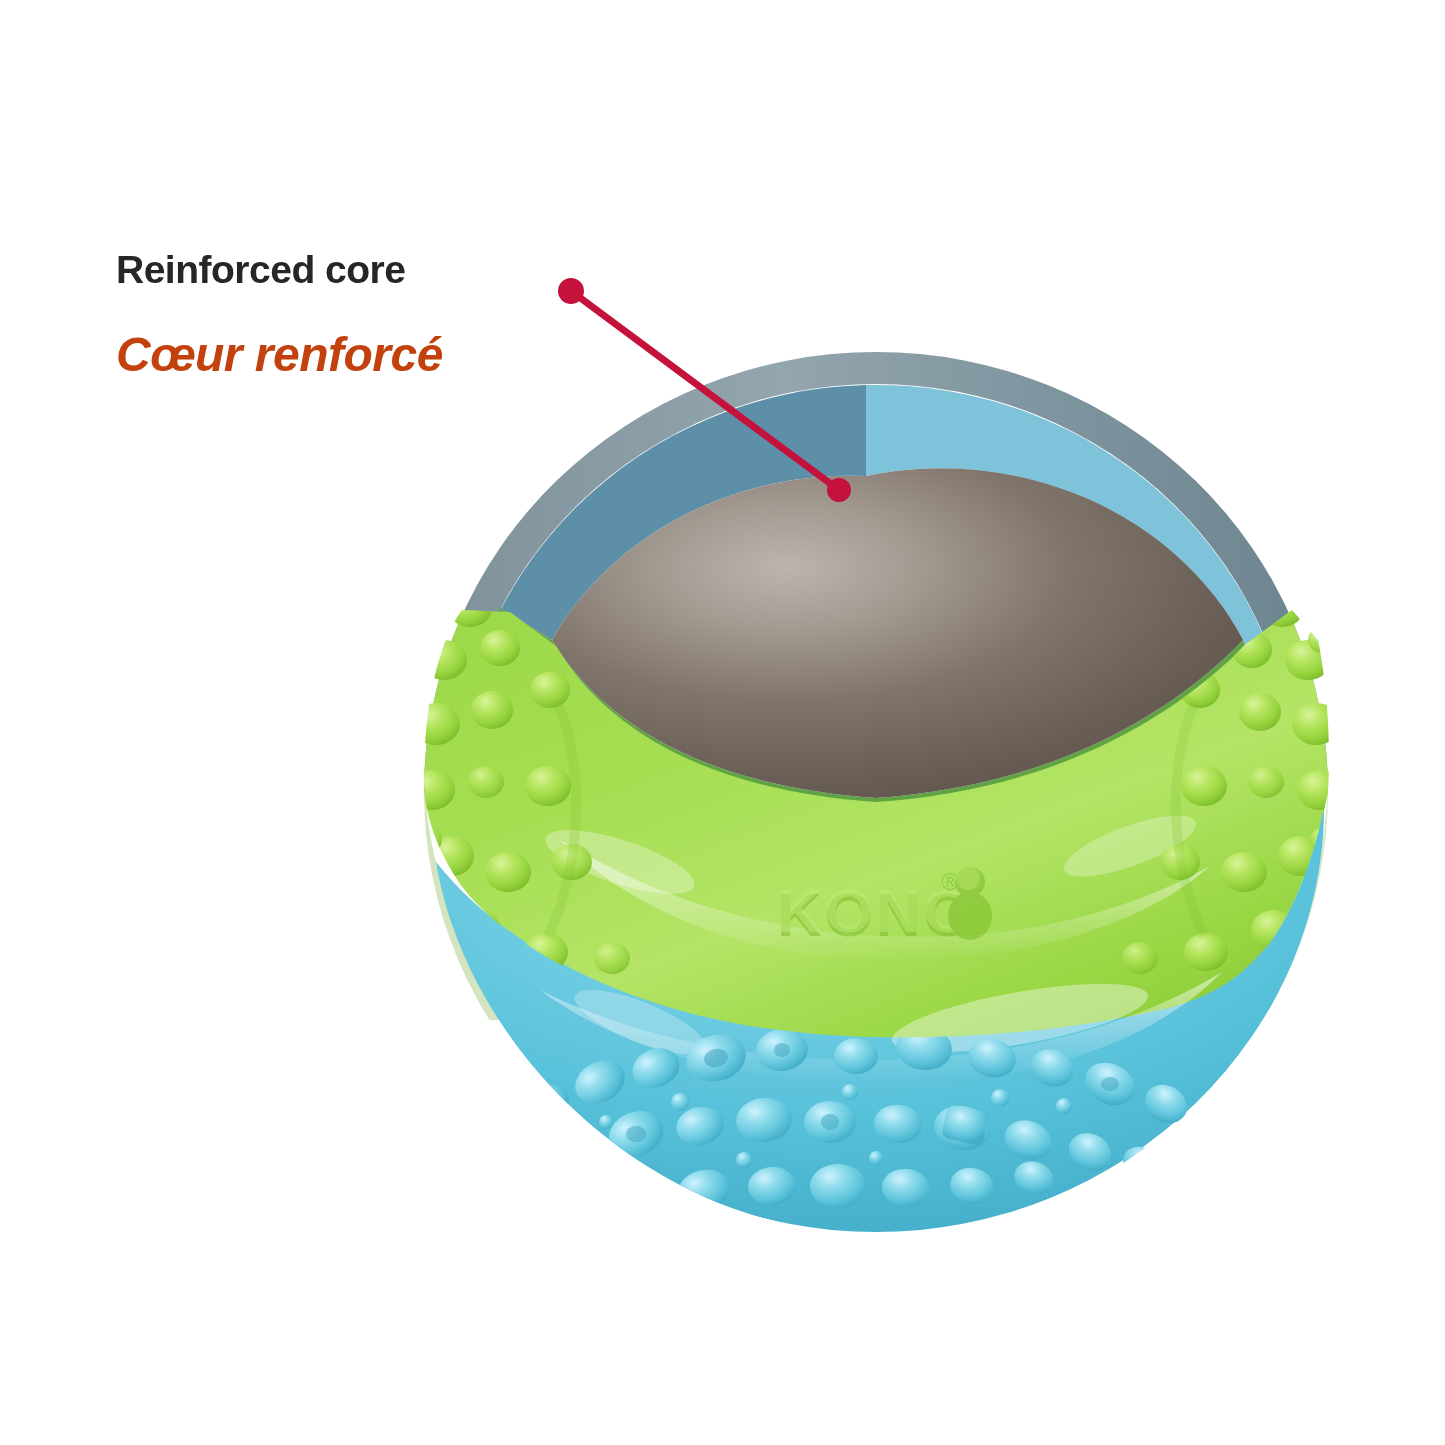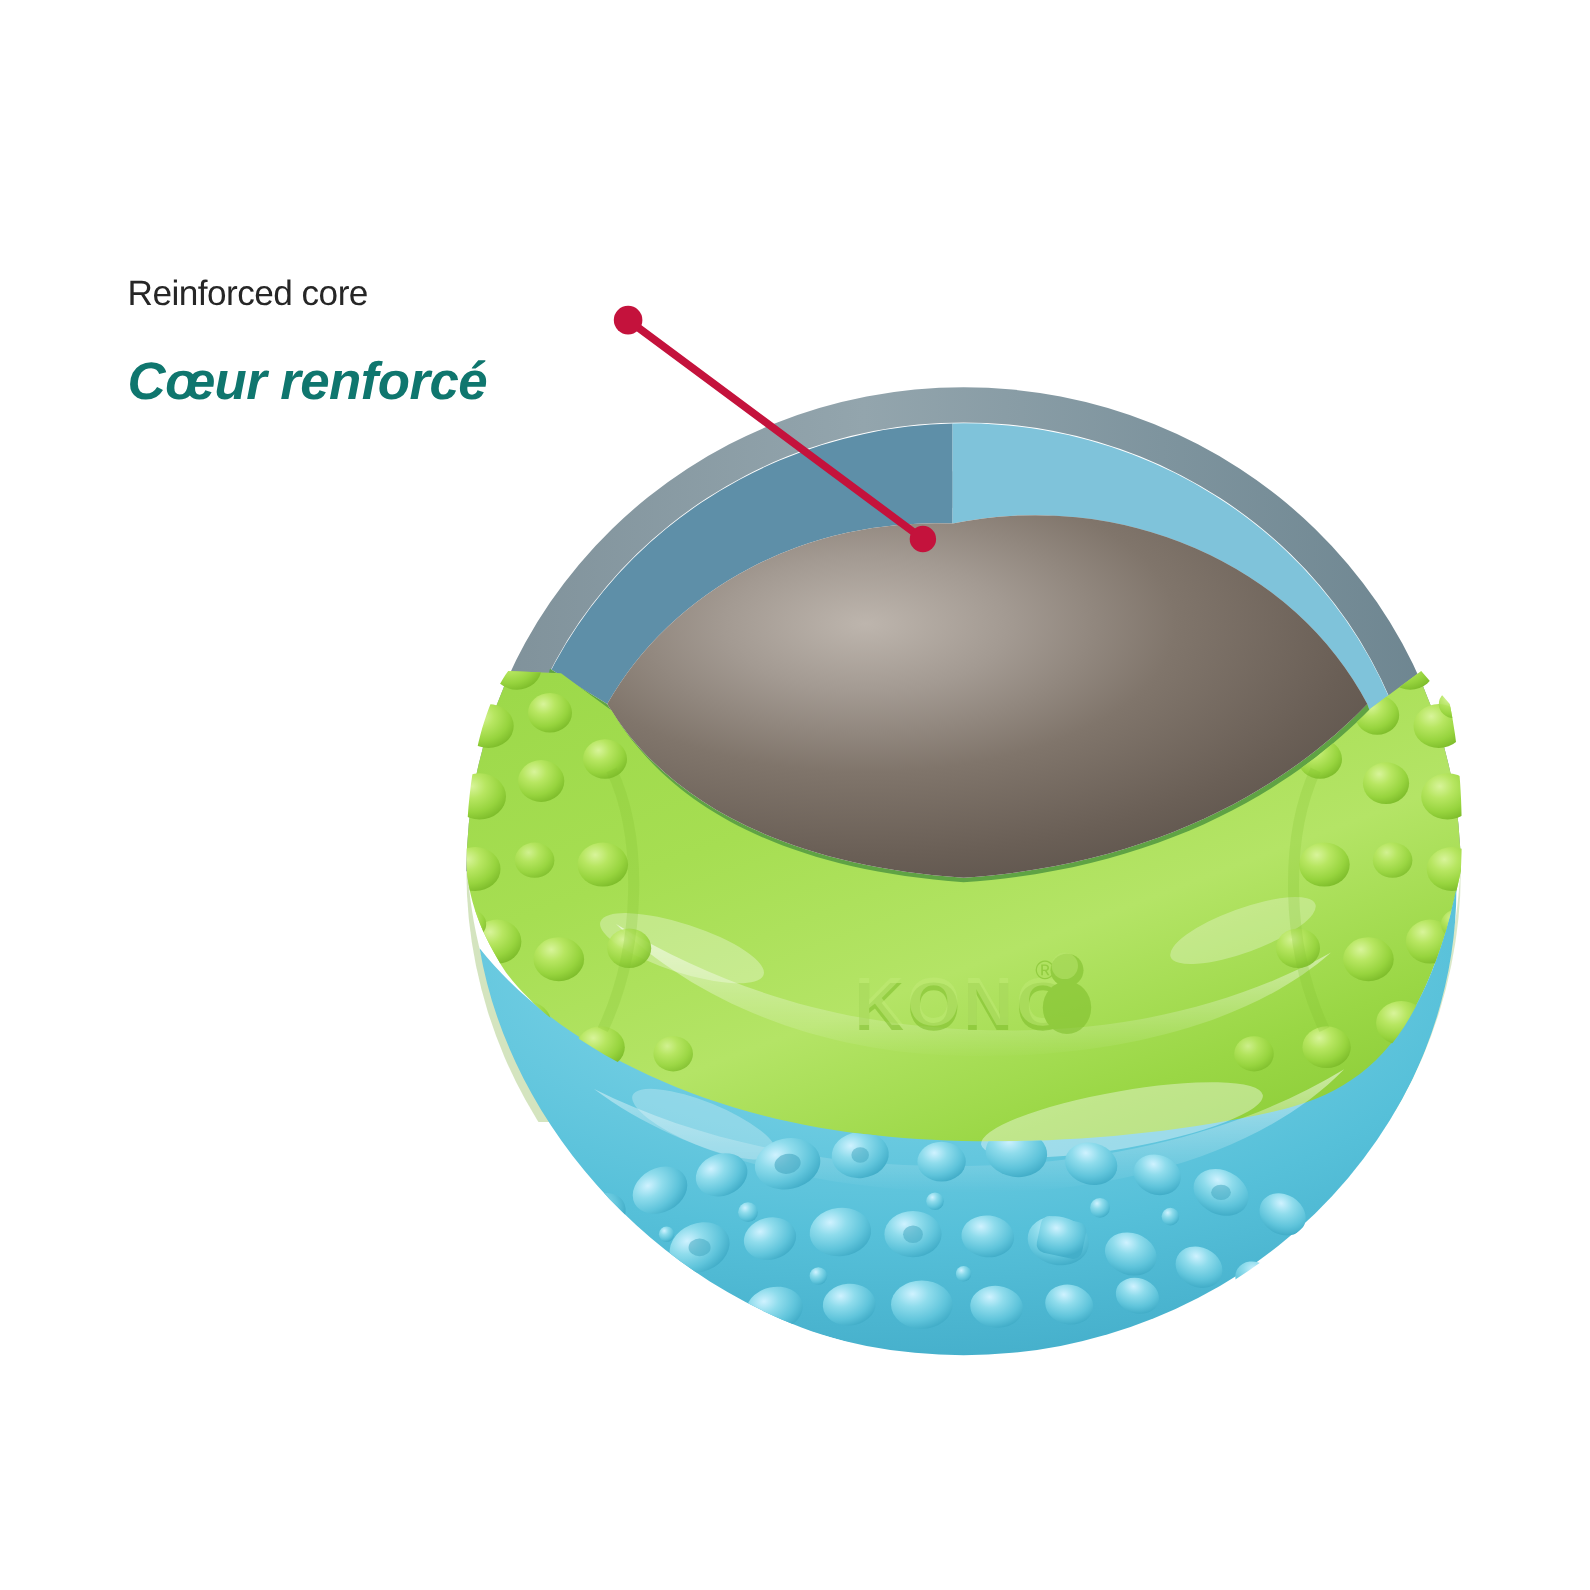--- a/index.html
+++ b/index.html
@@ -20,22 +20,22 @@
 
   
   .callout-text {
     position: absolute;
     left: 116px;
     top: 250px;
     width: 520px;
   }
   .callout-line-en {
     font-family: "Liberation Sans", sans-serif;
-    font-size: 32px;
-    font-weight: normal;
+    font-size: 39px;
+    font-weight: bold;
     letter-spacing: -0.5px;
     color: #262626;
     line-height: 1.0;
     white-space: nowrap;
   }
   .callout-line-fr {
     font-family: "Liberation Sans", sans-serif;
     font-size: 48px;
     font-weight: bold;
     font-style: italic;
@@ -371,16 +371,16 @@
   </svg>
 
   <svg class="layer" id="leader-layer" viewBox="0 0 1445 1445">
     <line id="leader-line" stroke="#C4123C" stroke-width="7" stroke-linecap="round" x1="571" y1="291" x2="839" y2="490"></line>
     <circle id="leader-dot-start" fill="#C4123C" cx="571" cy="291" r="13"></circle>
     <circle id="leader-dot-end" fill="#C4123C" cx="839" cy="490" r="12"></circle>
   </svg>
 
   <div class="callout-text">
     <div class="callout-line-en" style="color: rgb(38, 38, 38);">Reinforced core</div>
-    <div class="callout-line-fr" style="color: #0f766e;">Cœur renforcé</div>
+    <div class="callout-line-fr" style="color: #c2410c;">Cœur renforcé</div>
   </div>
 
 </div>
 
 </body></html>

